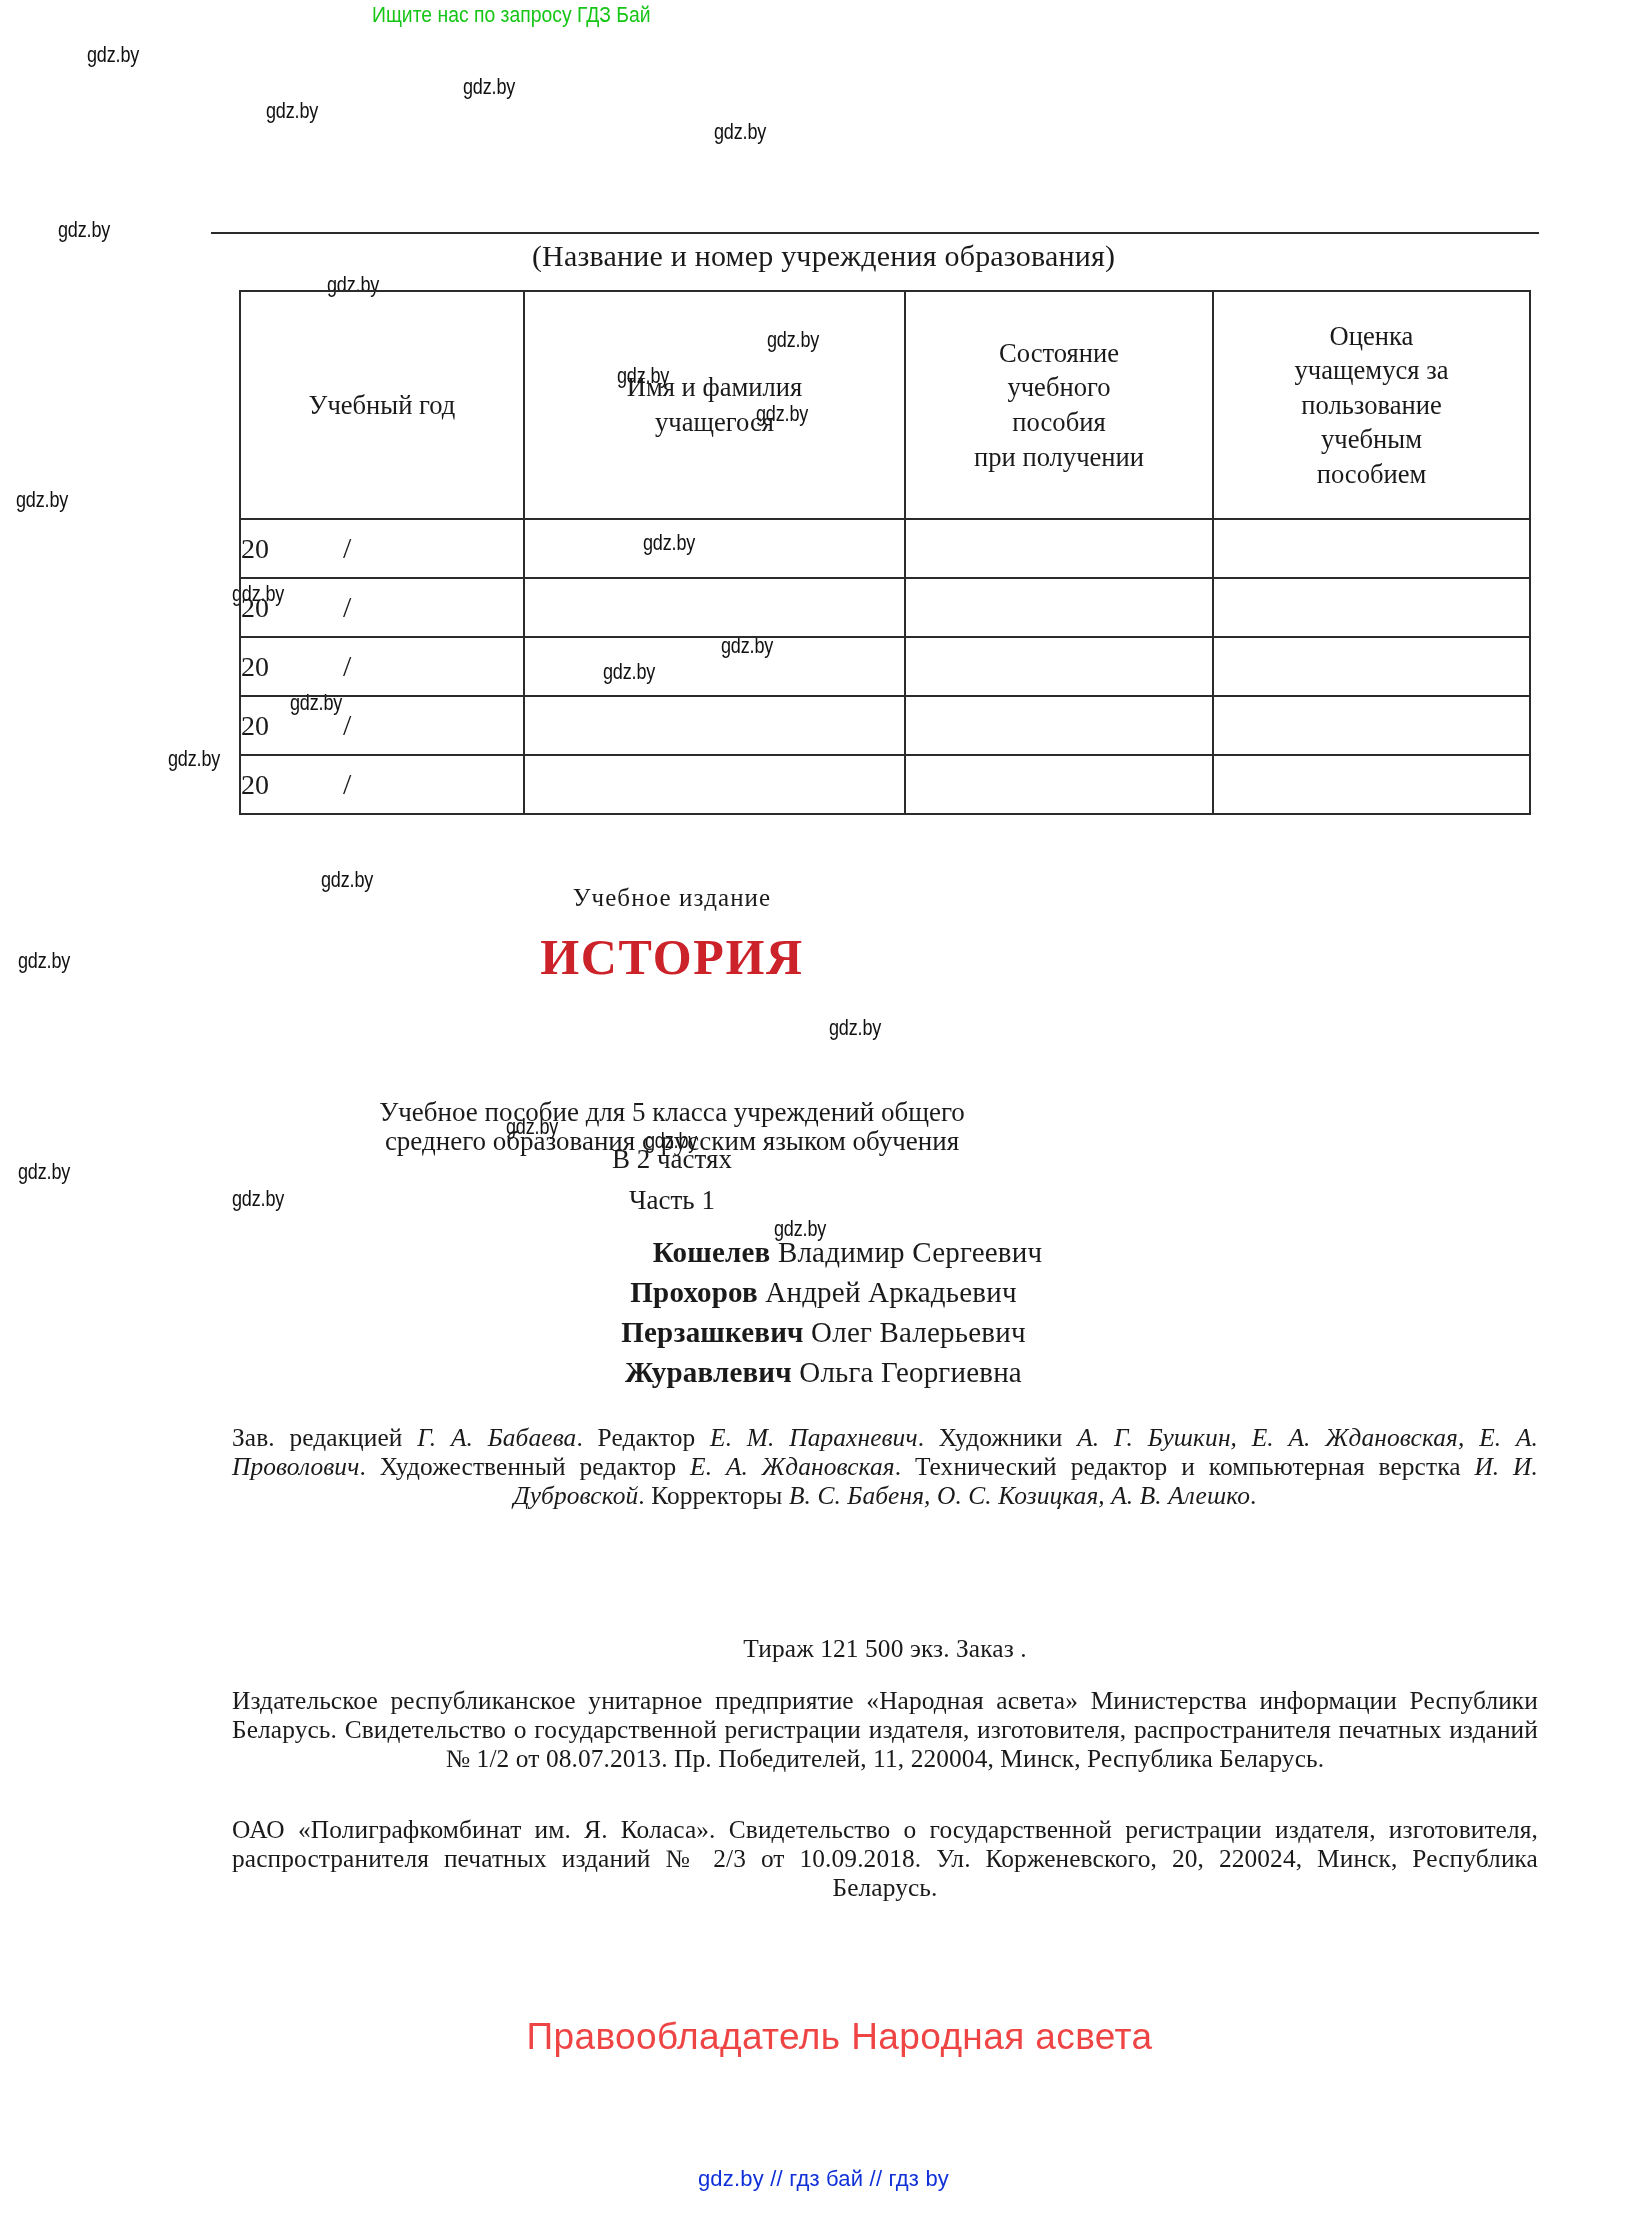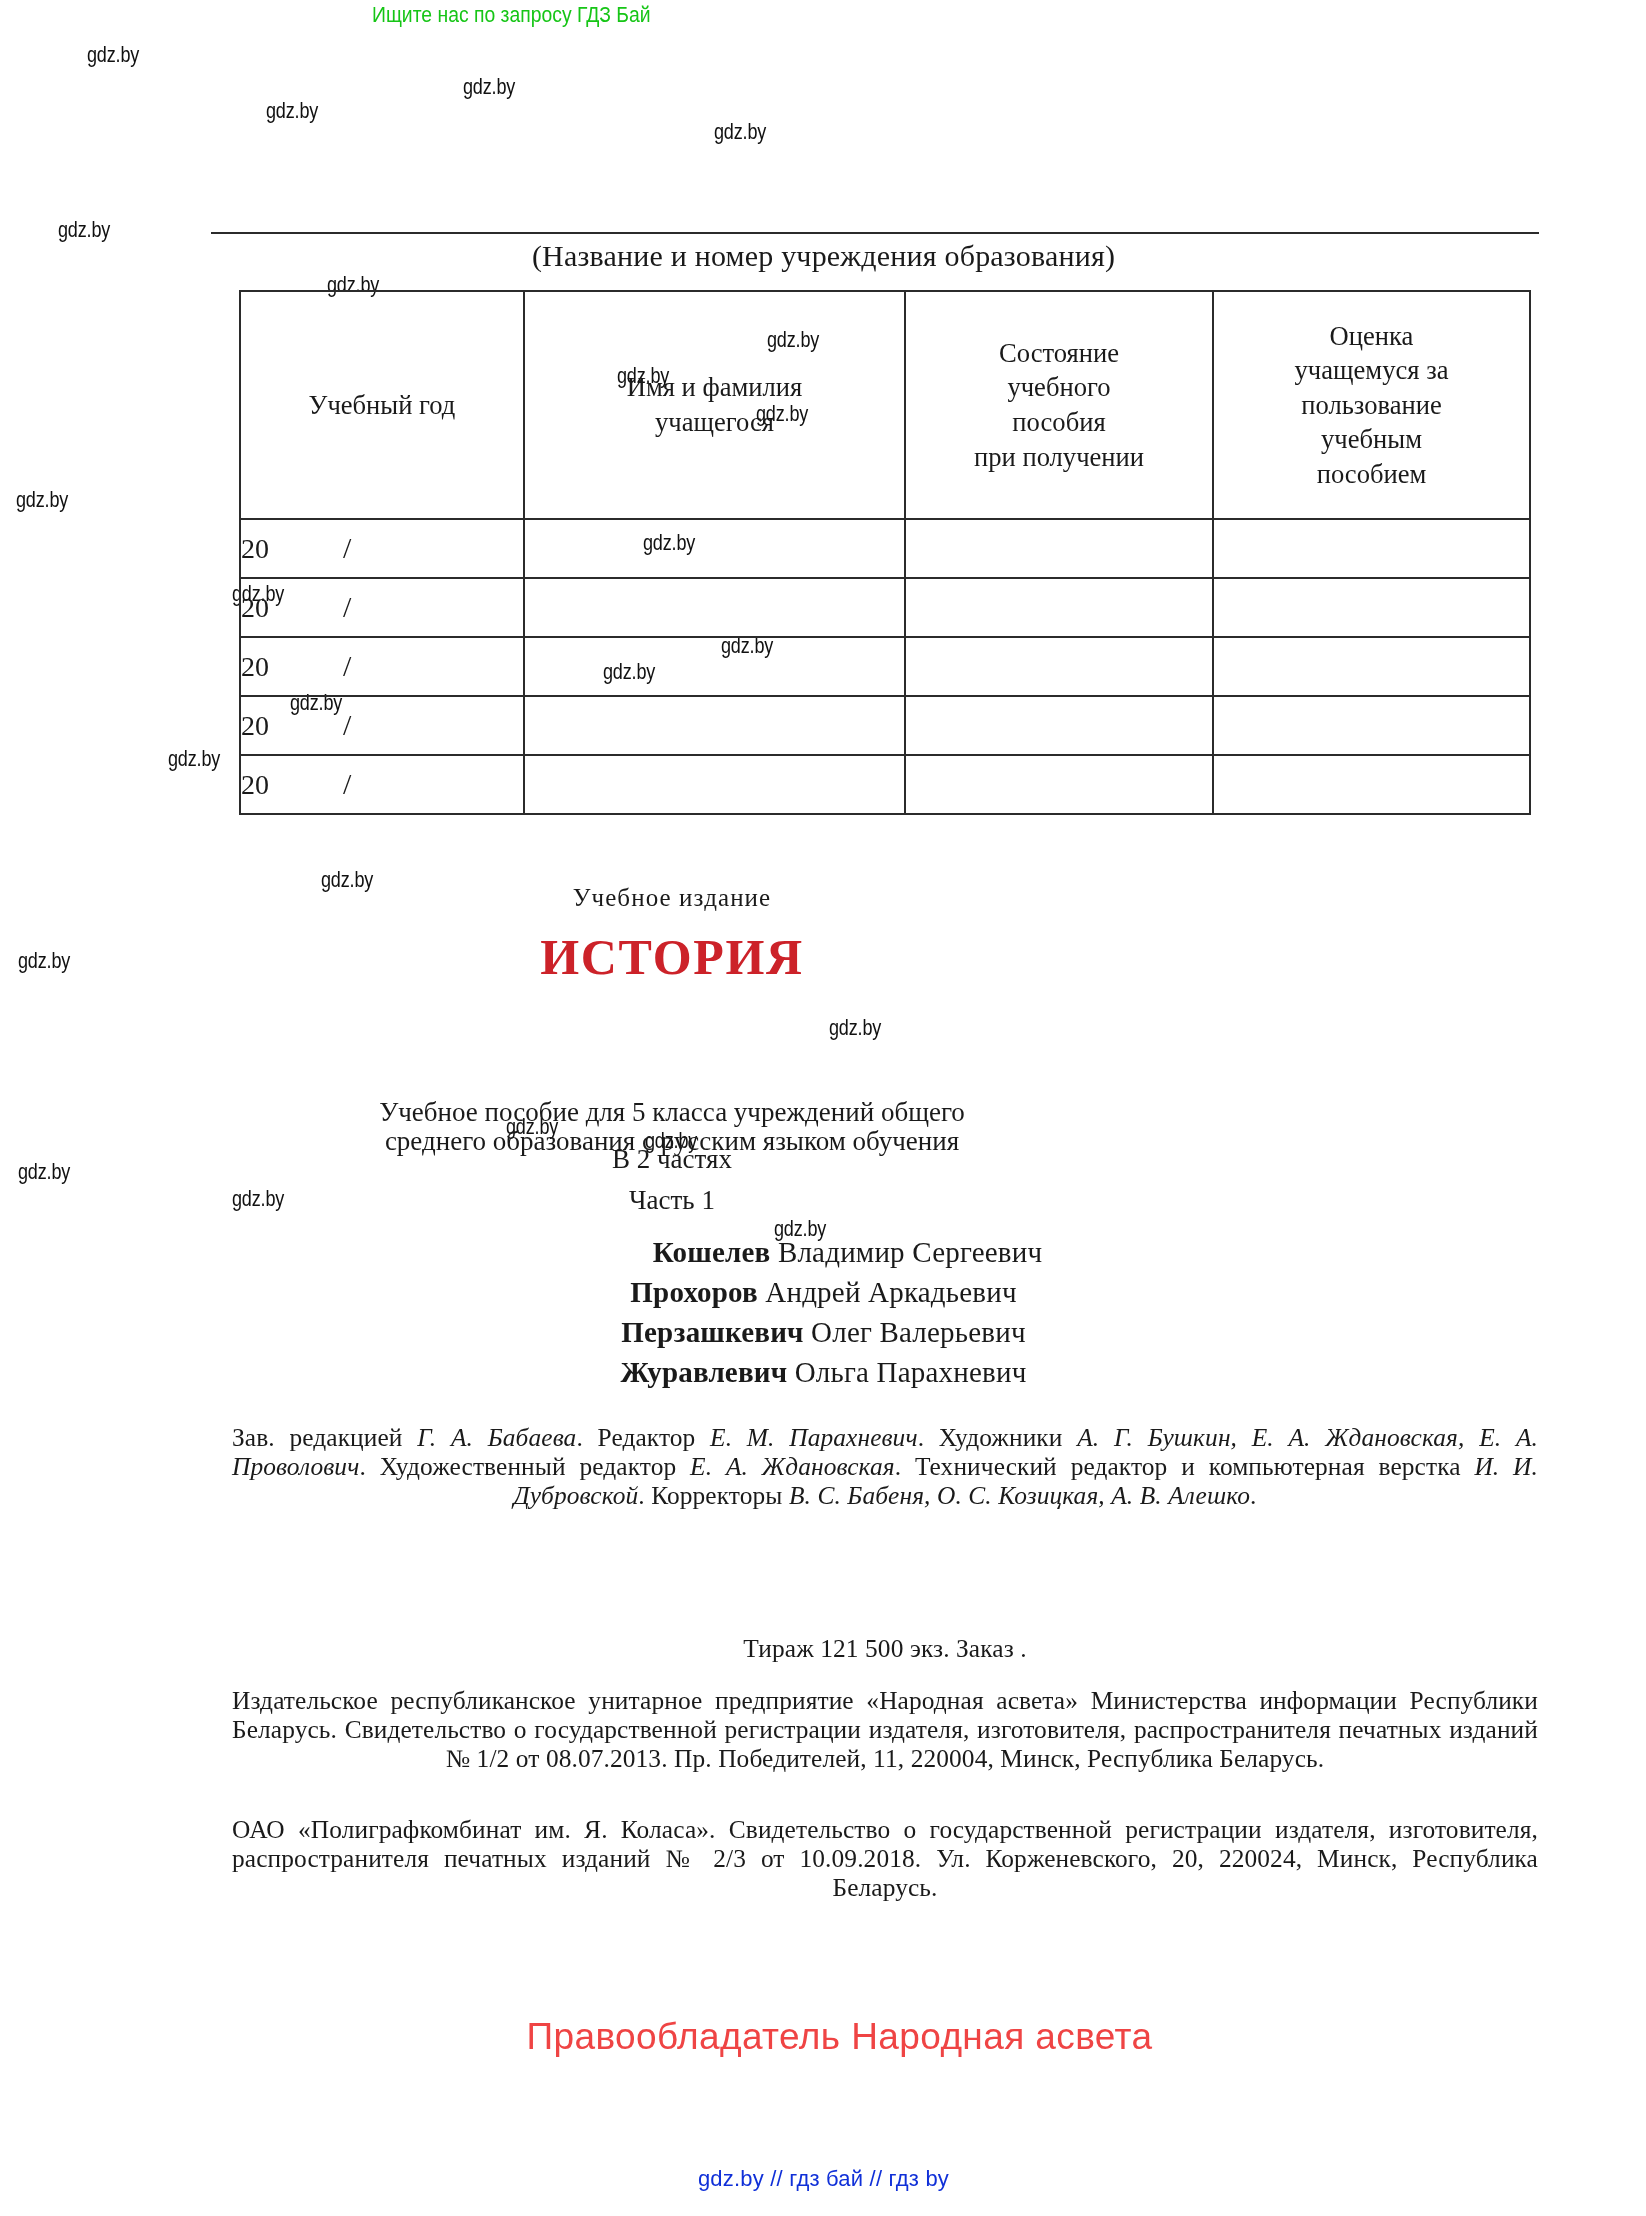--- a/index.html
+++ b/index.html
@@ -261,21 +261,21 @@
   <div class="ed-line" id="title-main">ИСТОРИЯ</div>
   <div class="ed-line" id="sub1">Учебное пособие для 5 класса учреждений общего</div>
   <div class="ed-line" id="sub2">среднего образования с русским языком обучения</div>
   <div class="ed-line" id="parts">В 2 частях</div>
   <div class="ed-line" id="part1">Часть 1</div>
 
   <div id="authors">
       <div class="author" style="top: 1236px; padding-left: 24px;"><b>Кошелев</b><span> Владимир Сергеевич</span></div>
       <div class="author" style="top: 1276px;"><b>Прохоров</b><span> Андрей Аркадьевич</span></div>
       <div class="author" style="top: 1316px;"><b>Перзашкевич</b><span> Олег Валерьевич</span></div>
-      <div class="author" style="top: 1356px;"><b>Журавлевич</b><span> Ольга Парахневич</span></div>
+      <div class="author" style="top: 1356px;"><b>Журавлевич</b><span> Ольга Георгиевна</span></div>
     </div>
 
   <div class="para j" id="editorial" style="top:1423px;">Зав. редакцией <i>Г. А. Бабаева</i>. Редактор <i>Е. М. Парахневич</i>. Художники <i>А. Г. Бушкин, Е. А. Ждановская, Е. А. Проволович</i>. Художественный редактор <i>Е. А. Ждановская</i>. Технический редактор и компьютерная верстка <i>И. И. Дубровской</i>. Корректоры <i>В. С. Бабеня, О. С. Козицкая, А. В. Алешко</i>.</div>
 
 
   <div class="para" id="printrun" style="top:1634px; text-align:center;">Тираж 121 500 экз. Заказ        .</div>
 
   <div class="para j" id="publisher" style="top:1686px;">Издательское республиканское унитарное предприятие «Народная асвета» Министерства информации Республики Беларусь. Свидетельство о государственной регистрации издателя, изготовителя, распространителя печатных изданий № 1/2 от 08.07.2013. Пр. Победителей, 11, 220004, Минск, Республика Беларусь.</div>
 
   <div class="para j" id="printer" style="top:1815px;">ОАО «Полиграфкомбинат им. Я. Коласа». Свидетельство о государственной регистрации издателя, изготовителя, распространителя печатных изданий № 2/3 от 10.09.2018. Ул. Корженевского, 20, 220024, Минск, Республика Беларусь.</div>

